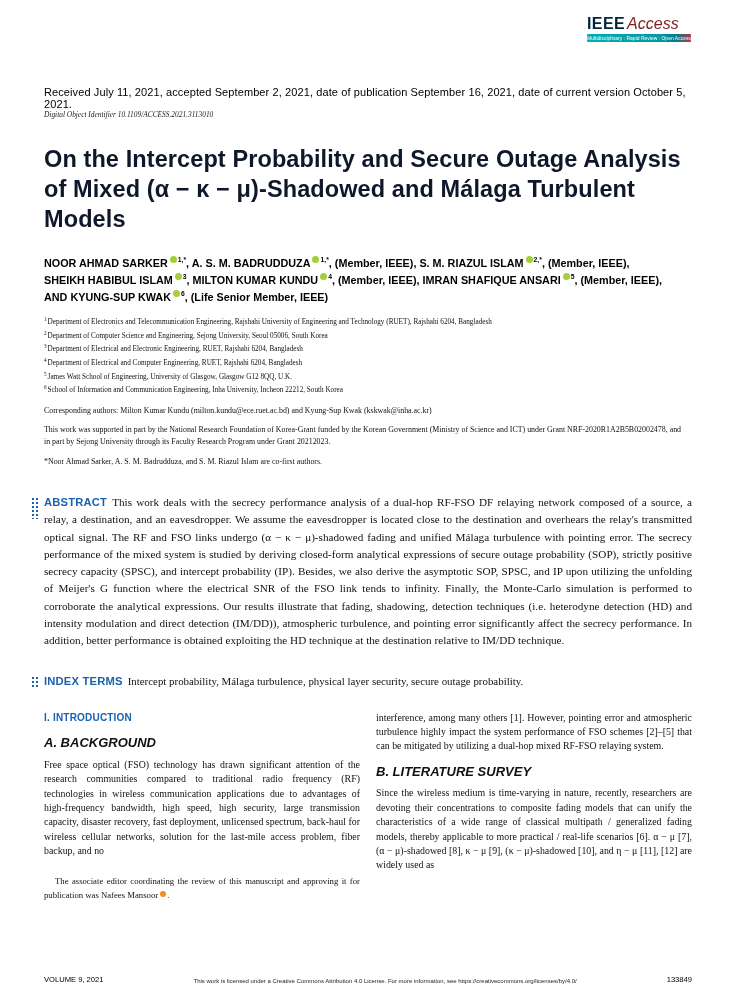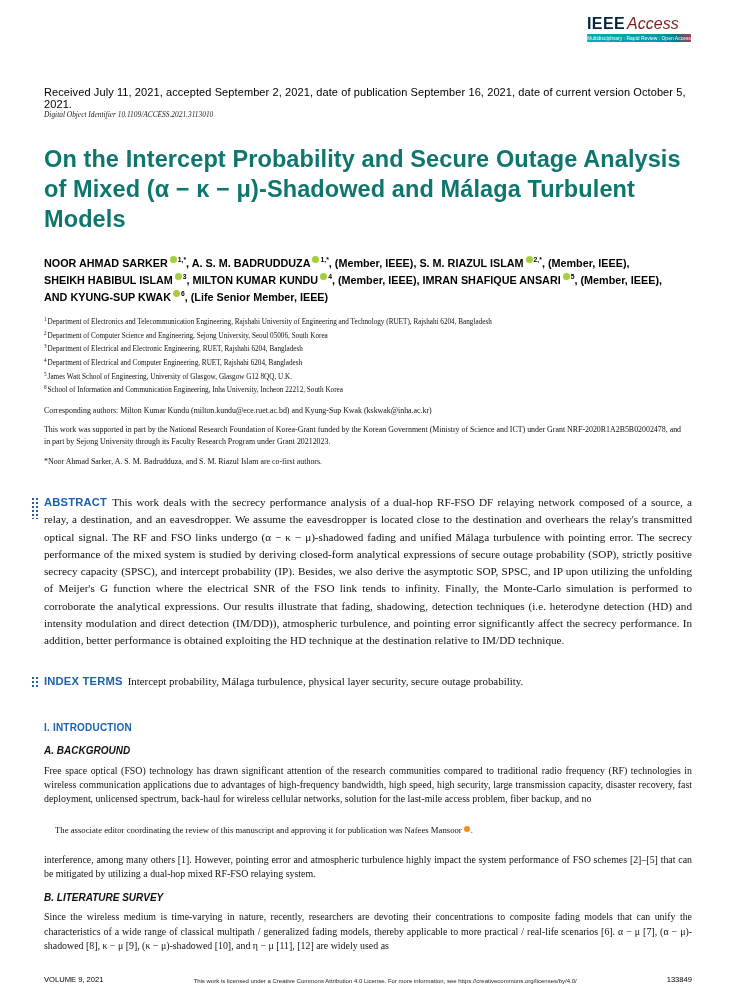--- a/index.html
+++ b/index.html
@@ -18,21 +18,21 @@
   .logo-access { font-style: italic; font-size: 16px; color: #7f1d1d; margin-left: 2px; }
   .logo-bar { margin-top: 2px; height: 8px; border-radius: 1px;
     background: linear-gradient(90deg, #00aeb3 0%, #009aa6 70%, #007b8a 86%, #b5374a 100%);
     color: #fff; font-size: 5px; line-height: 8px; text-align: center; overflow: hidden; white-space: nowrap; }
 
   .received { padding-top: 86px; font-family: "Liberation Sans", sans-serif; font-size: 11px; color: #000; letter-spacing: .1px; }
   .doi { font-style: italic; font-size: 7.4px; color: #222; }
 
   
   .title { margin-top: 26px; width: 640px; font-family: "Liberation Sans", sans-serif;
-    font-weight: 700; font-size: 23.5px; line-height: 1.27; color: #0f766e; letter-spacing: .1px; }
+    font-weight: 700; font-size: 23.5px; line-height: 1.27; color: #0f172a; letter-spacing: .1px; }
   .authors { margin-top: 20px; width: 625px; font-family: "Liberation Sans", sans-serif;
     font-weight: 700; font-size: 10.8px; line-height: 1.6; color: #000; }
   .orcid { display: inline-block; width: 7px; height: 7px; border-radius: 50%;
     background: #a6ce39; vertical-align: 4px; margin: 0 1px 0 2px; }
   .orcid.orange { background: #f68b1f; vertical-align: 1px; width: 6px; height: 6px; }
   .authors sup { font-size: 6.8px; }
 
   .affils { margin-top: 9px; font-size: 7.2px; line-height: 1.55; color: #111; }
   .affils sup { font-size: 5.2px; margin-right: 1px; }
 
@@ -45,26 +45,26 @@
     content: ""; position: absolute; left: -13px; top: 3px; width: 8px; height: 22px;
     background-image: radial-gradient(circle, #1b61ae 1px, transparent 1.3px);
     background-size: 4px 4px;
   }
   .index-terms { margin-top: 24px; font-size: 10.9px; }
   .index-terms::before { height: 12px; }
   .blk-label { font-family: "Liberation Sans", sans-serif; font-weight: 700; color: #1b61ae;
     font-size: 11.2px; letter-spacing: .2px; margin-right: 5px; }
 
   
-  .columns { display: flex; gap: 16px; margin-top: 30px; font-size: 9.9px; line-height: 1.45; text-align: justify; flex-direction: column; }
+  .columns { display: flex; gap: 16px; margin-top: 20px; font-size: 9.9px; line-height: 1.45; text-align: justify; }
   .col { flex: 1 1 0; min-width: 0; }
   .sec-head { font-family: "Liberation Sans", sans-serif; font-weight: 700; font-size: 10px;
     color: #1b61ae; margin-bottom: 6px; letter-spacing: .2px; }
   .sub-head { font-family: "Liberation Sans", sans-serif; font-weight: 700; font-style: italic;
-    font-size: 10px; color: #111; margin: 9px 0 5px; }
+    font-size: 13px; color: #111; margin: 9px 0 5px; }
   .footnote { margin-top: 17px; font-size: 8.7px; line-height: 1.55; text-indent: 11px; }
 
   
   .footer { position: absolute; left: 44px; right: 44px; bottom: 16px;
     display: flex; align-items: flex-end; justify-content: space-between;
     font-family: "Liberation Sans", sans-serif; font-size: 7.6px; color: #000; gap: 11px; }
   .footer .license { font-size: 6px; text-align: center; flex: 1; padding: 0 12px; color: #222; }
 </style>
 </head>
 <body>

